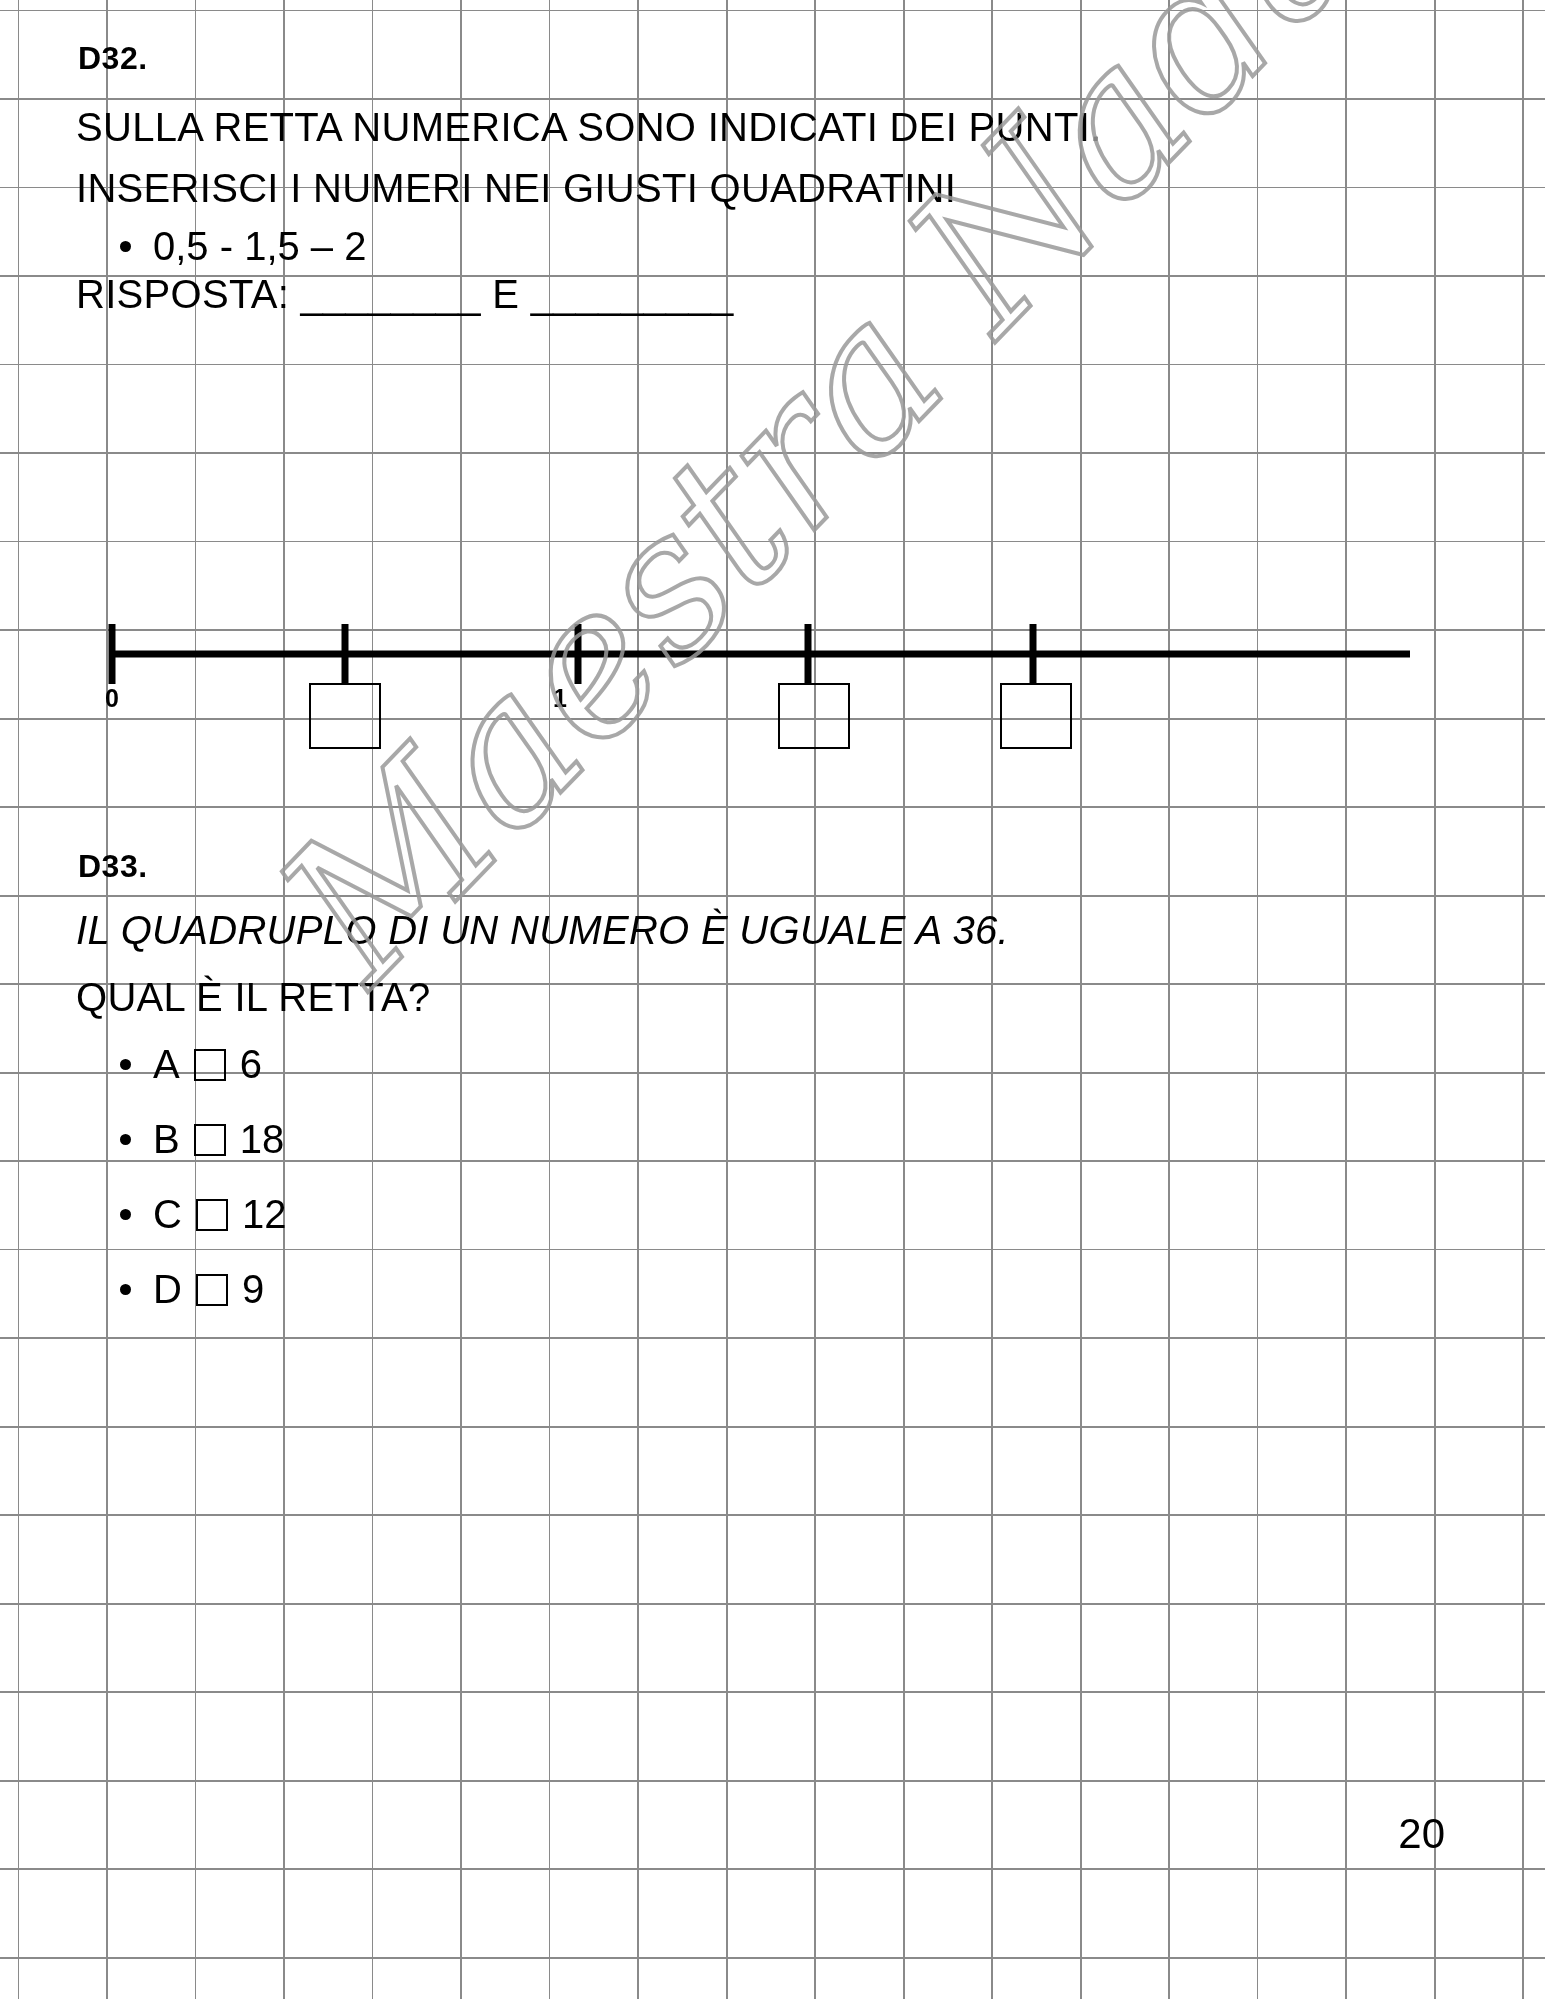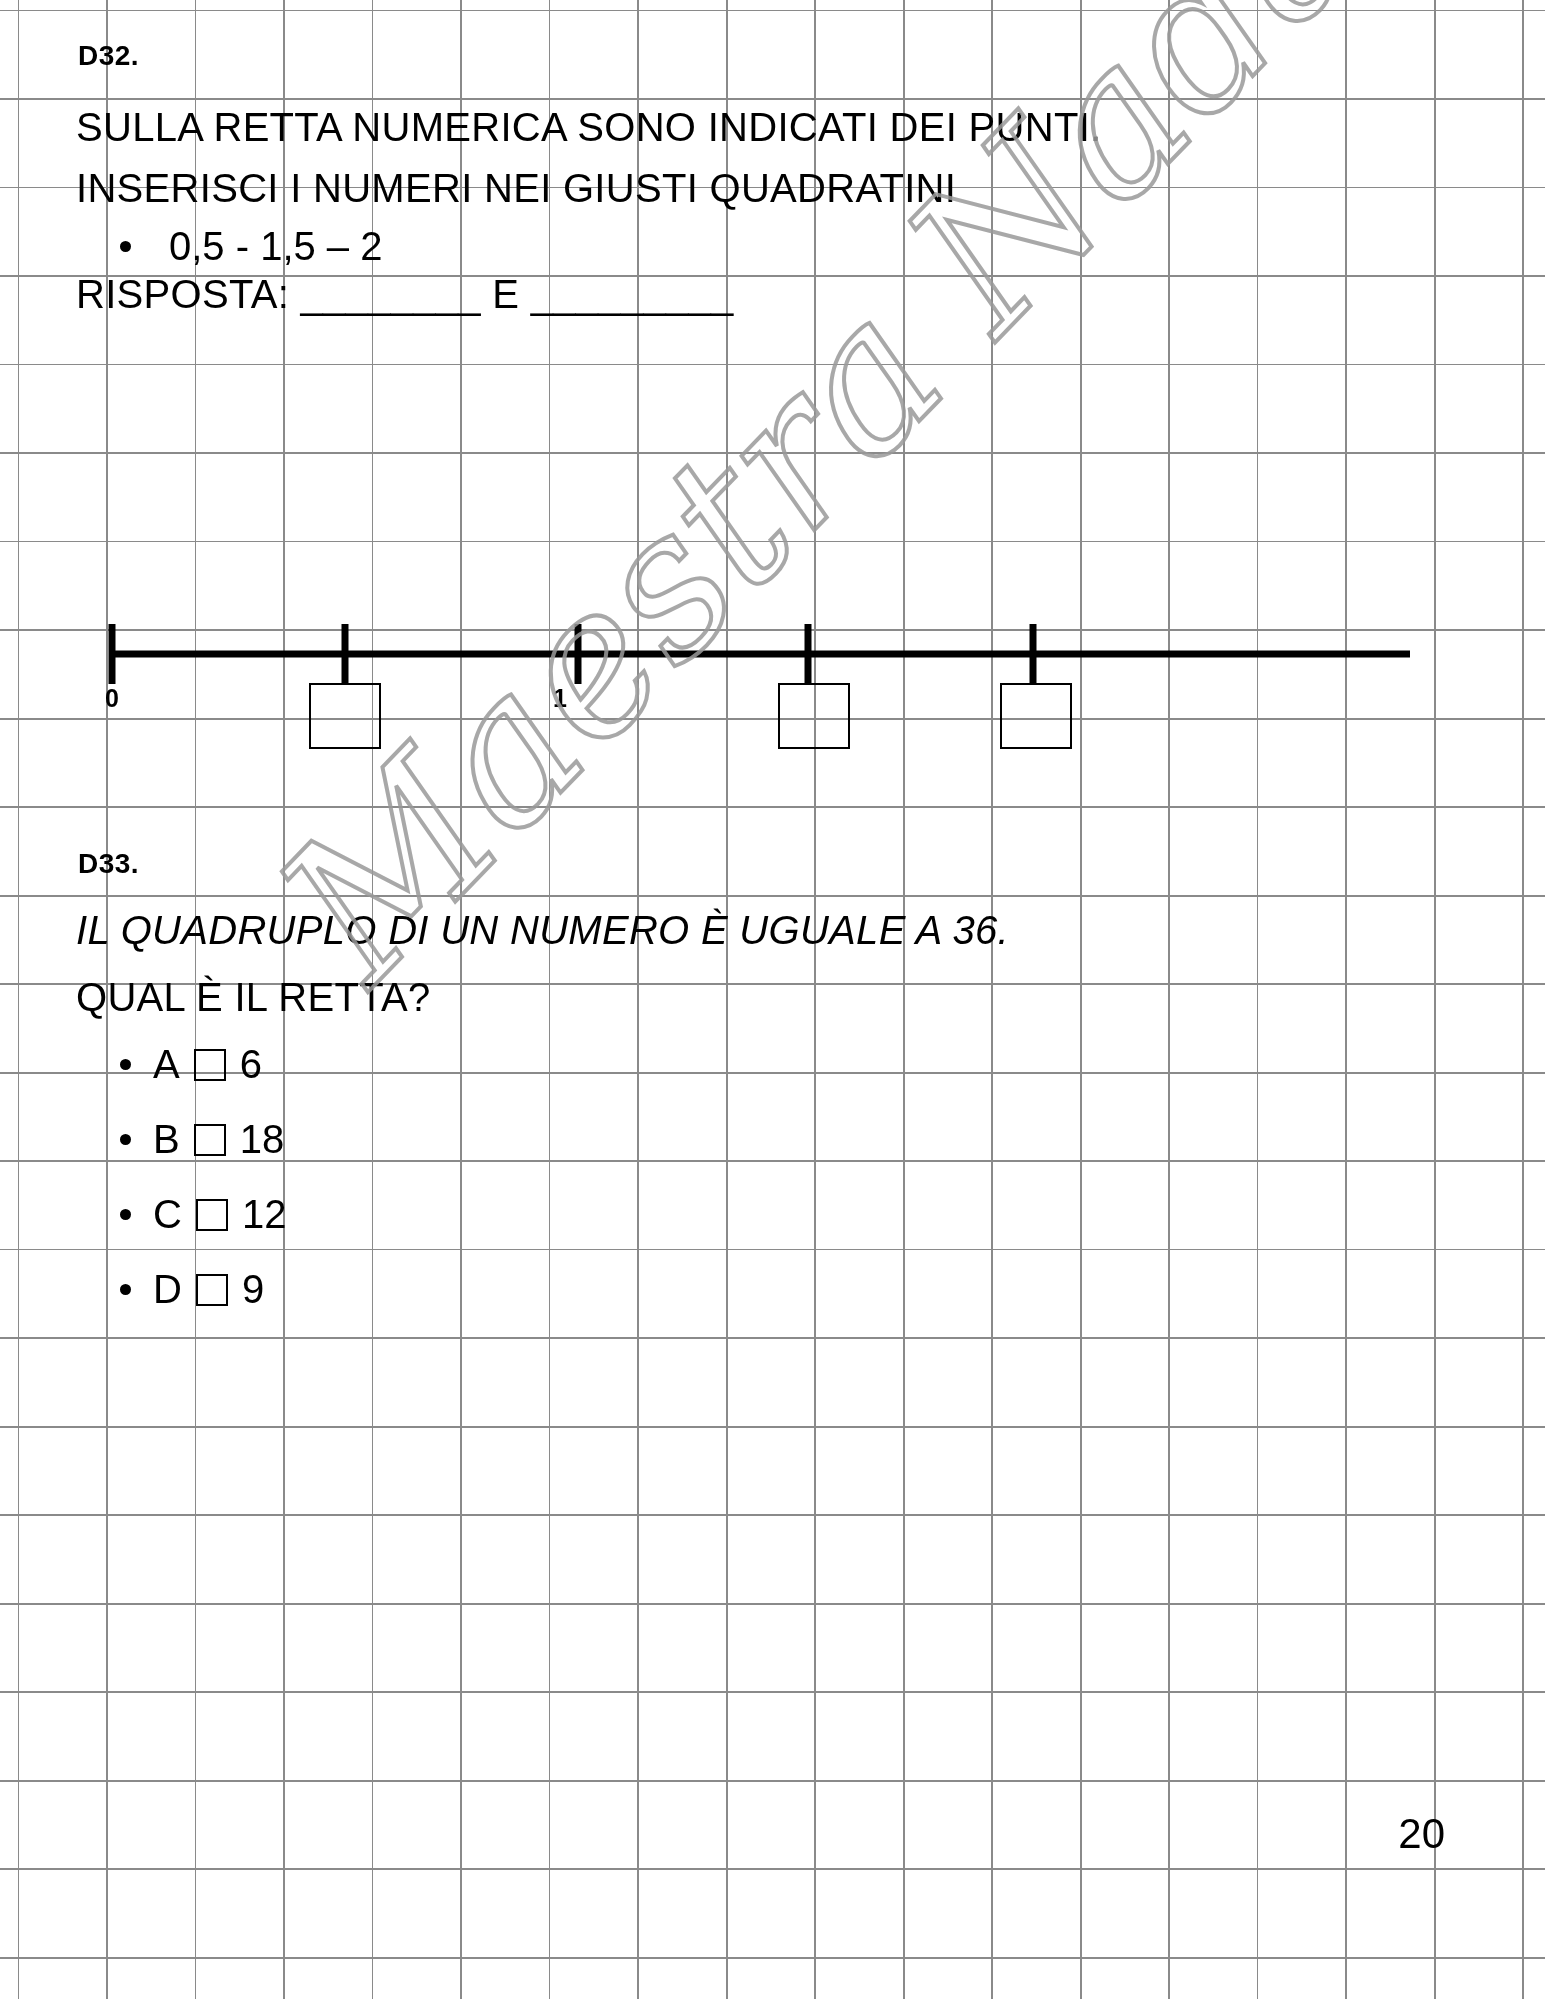--- a/index.html
+++ b/index.html
@@ -48,41 +48,40 @@
     opacity: 0.85;
   }
 
   .content {
     position: relative;
     z-index: 2;
   }
 
   .q-num {
     position: absolute;
-    font-size: 28px;
+    font-size: 32px;
     font-weight: bold;
     letter-spacing: 0.5px;
     text-align: center;
   }
   .q-line {
     position: absolute;
     font-size: 40px;
     letter-spacing: 0.3px;
     white-space: nowrap;
     text-align: right;
   }
 
   
   .bullet-item {
     position: absolute;
     font-size: 40px;
     white-space: nowrap;
     display: flex;
     align-items: center;
-    gap: 16px;
   }
   .bullet-dot {
     display: inline-block;
     width: 11px;
     height: 11px;
     border-radius: 50%;
     background: #000;
     margin-right: 22px;
   }
 

